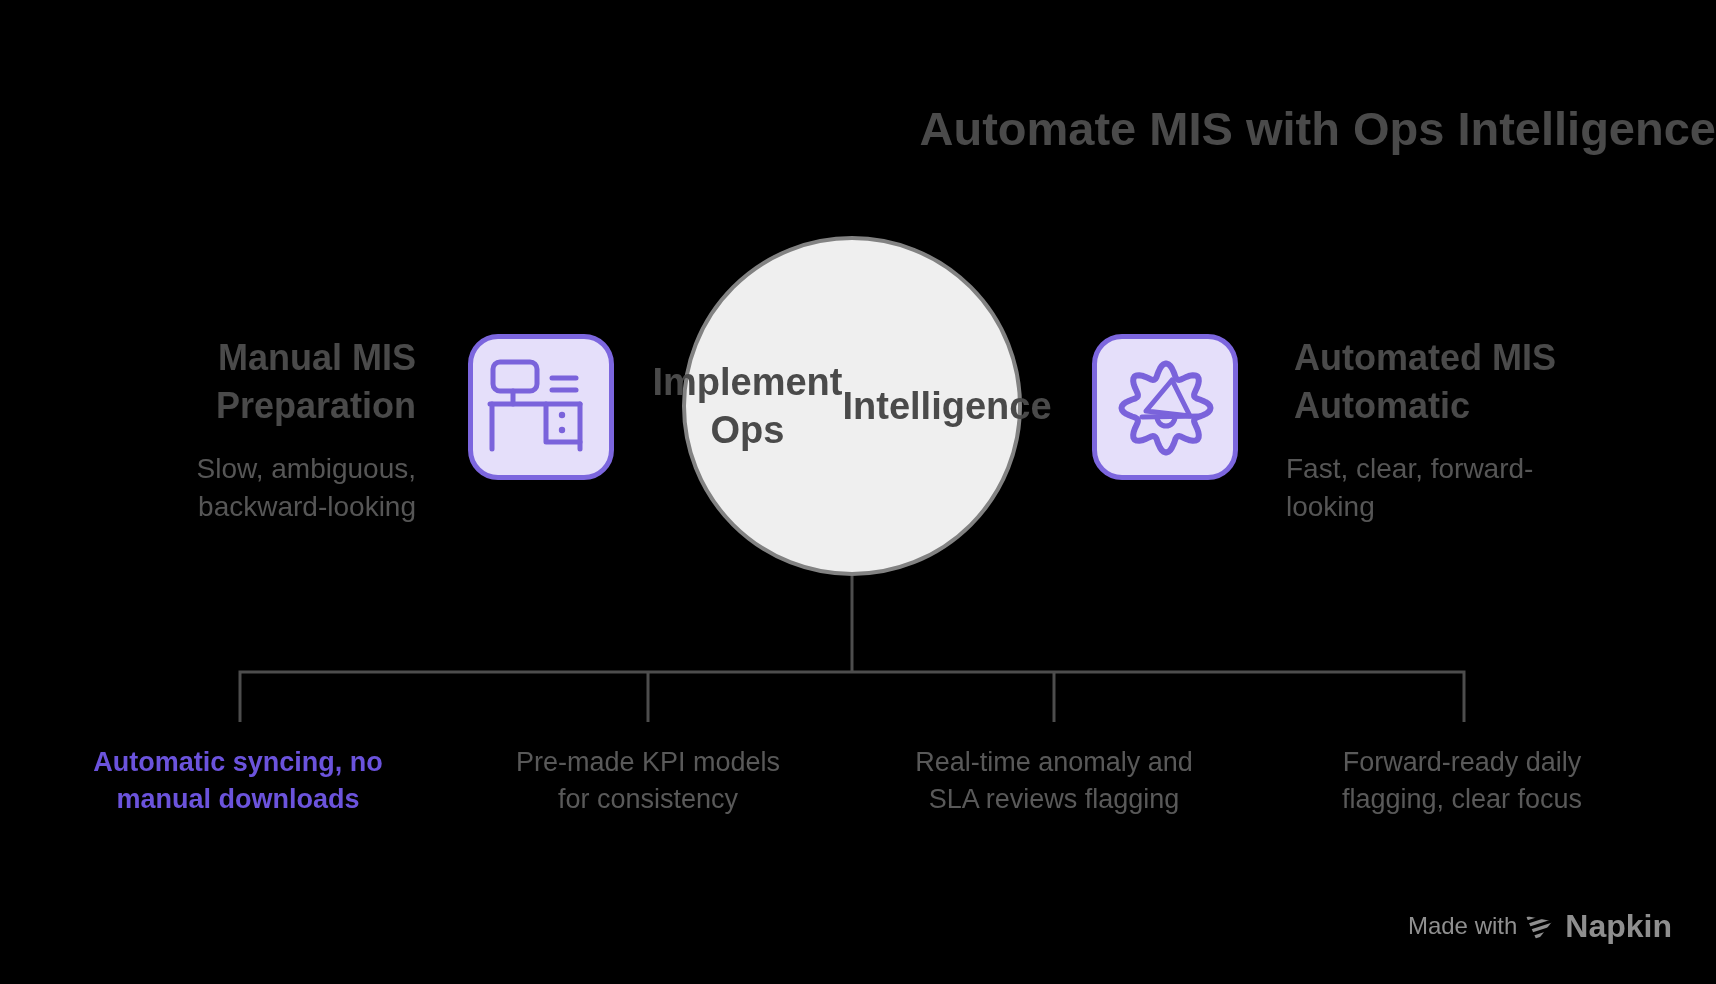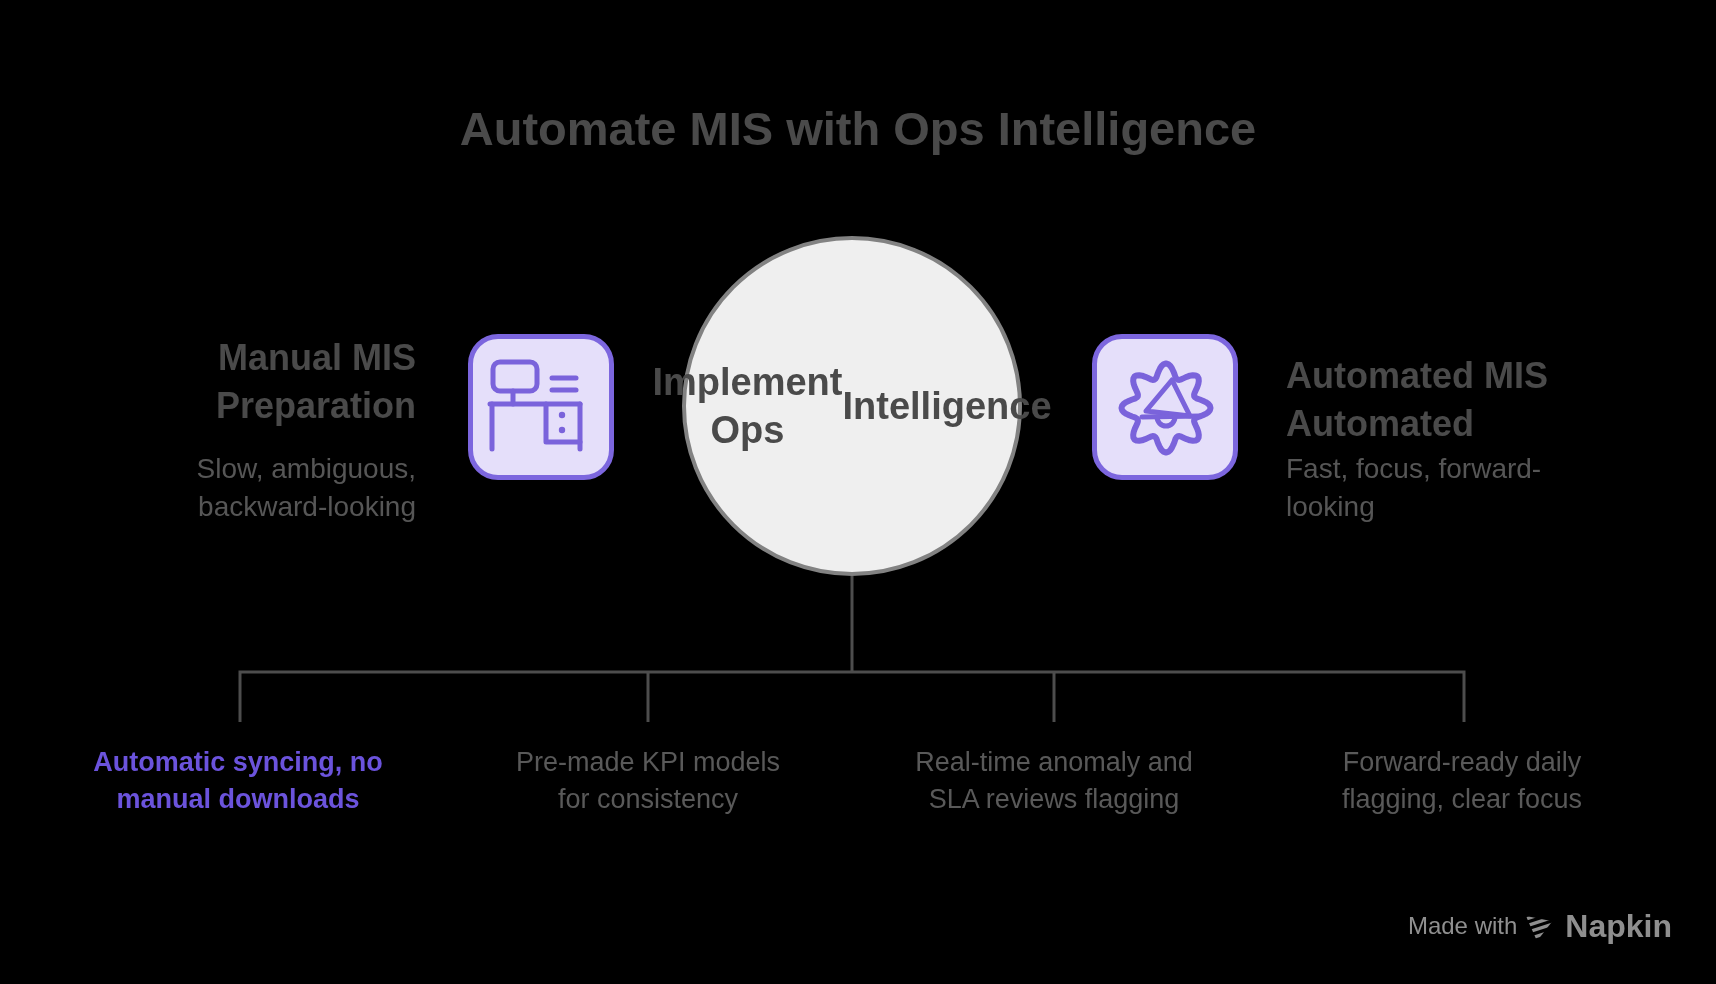--- a/index.html
+++ b/index.html
@@ -1,21 +1,21 @@
 <!DOCTYPE html>
 <html style="--bg: #000000; --accent: #6B53DC; --icon-fill: #E5DFFA; --icon-border: #7C66DE; --icon-stroke: #7A63DB; --node-fill: #EFEFEF; --node-border: #828282; --connector: #4D4D4D; --ink: #4A4A4A; --ink-soft: #565656; --ink-muted: #595959; --footer: #8F8F8F;"><head>
 <meta charset="utf-8">
 <style>
   html,body{margin:0;padding:0;background:#000;}
   #canvas{
     position:relative;width:1716px;height:984px;background:var(--bg,#000);
     font-family:"Liberation Sans","DejaVu Sans",sans-serif;overflow:hidden;
   }
   .title{
-    position:absolute;top:102px;left:0;width:1716px;text-align:center;
+    position:absolute;top:102px;left:0;width:1716px;text-align:right;
     font-size:47px;line-height:54px;font-weight:700;color:var(--ink,#4a4a4a);
   }
   .heading{
     position:absolute;font-size:36px;line-height:48px;font-weight:700;color:var(--ink,#4a4a4a);
   }
   .subtext{
     position:absolute;font-size:28px;line-height:38px;font-weight:400;color:var(--ink-soft,#565656);
   }
   .left-col{right:1300px;text-align:right;width:420px;}
   .right-col{left:1286px;text-align:left;width:420px;}
@@ -88,26 +88,26 @@
 
   <div class="icon-box" id="right-icon-box">
     <svg width="136" height="136" viewBox="0 0 136 136">
       <path class="icon-stroke thick" id="gear-outline" d="M113.5 69.0 L112.9 71.2 L111.2 73.2 L108.7 74.9 L105.8 76.3 L102.8 77.5 L100.1 78.4 L98.2 79.5 L97.2 80.7 L97.1 82.3 L97.7 84.3 L98.9 86.9 L100.2 89.8 L101.3 92.9 L101.8 95.9 L101.6 98.5 L100.5 100.5 L98.5 101.6 L95.9 101.8 L92.9 101.3 L89.8 100.2 L86.9 98.9 L84.3 97.7 L82.3 97.1 L80.7 97.2 L79.5 98.2 L78.4 100.1 L77.5 102.8 L76.3 105.8 L74.9 108.7 L73.2 111.2 L71.2 112.9 L69.0 113.5 L66.8 112.9 L64.8 111.2 L63.1 108.7 L61.7 105.8 L60.5 102.8 L59.6 100.1 L58.5 98.2 L57.3 97.2 L55.7 97.1 L53.7 97.7 L51.1 98.9 L48.2 100.2 L45.1 101.3 L42.1 101.8 L39.5 101.6 L37.5 100.5 L36.4 98.5 L36.2 95.9 L36.7 92.9 L37.8 89.8 L39.1 86.9 L40.3 84.3 L40.9 82.3 L40.8 80.7 L39.8 79.5 L37.9 78.4 L35.2 77.5 L32.2 76.3 L29.3 74.9 L26.8 73.2 L25.1 71.2 L24.5 69.0 L25.1 66.8 L26.8 64.8 L29.3 63.1 L32.2 61.7 L35.2 60.5 L37.9 59.6 L39.8 58.5 L40.8 57.3 L40.9 55.7 L40.3 53.7 L39.1 51.1 L37.8 48.2 L36.7 45.1 L36.2 42.1 L36.4 39.5 L37.5 37.5 L39.5 36.4 L42.1 36.2 L45.1 36.7 L48.2 37.8 L51.1 39.1 L53.7 40.3 L55.7 40.9 L57.3 40.8 L58.5 39.8 L59.6 37.9 L60.5 35.2 L61.7 32.2 L63.1 29.3 L64.8 26.8 L66.8 25.1 L69.0 24.5 L71.2 25.1 L73.2 26.8 L74.9 29.3 L76.3 32.2 L77.5 35.2 L78.4 37.9 L79.5 39.8 L80.7 40.8 L82.3 40.9 L84.3 40.3 L86.9 39.1 L89.8 37.8 L92.9 36.7 L95.9 36.2 L98.5 36.4 L100.5 37.5 L101.6 39.5 L101.8 42.1 L101.3 45.1 L100.2 48.2 L98.9 51.1 L97.7 53.7 L97.1 55.7 L97.2 57.3 L98.2 58.5 L100.1 59.6 L102.8 60.5 L105.8 61.7 L108.7 63.1 L111.2 64.8 L112.9 66.8 L113.5 69.0 Z"></path>
       <path class="icon-stroke" d="M75 41 L 93 77 L 49 72 Z"></path>
       <path class="icon-stroke" d="M45 78 L 103 77"></path>
       <path class="icon-stroke" d="M60 78 A 9 9 0 0 0 78 78"></path>
     </svg>
   </div>
 
-  <div class="heading right-col" style="top:352px;">
+  <div class="heading right-col" style="top:334px;margin-left:8px;">
     <div>Automated MIS</div>
-    <div>Automated</div>
+    <div>Automatic</div>
   </div>
   <div class="subtext right-col" style="top:450px;">
-    <div>Fast, focus, forward-</div>
+    <div>Fast, clear, forward-</div>
     <div>looking</div>
   </div>
 
   <svg id="connector-svg">
     <path class="connector" d="M852 576 V 672 M240 722 V 672 H 1464 V 722 M648 672 V 722 M1054 672 V 722"></path>
   </svg>
 
   <div class="branch" style="left:448px">
     <div>Pre-made KPI models</div>
     <div>for consistency</div>

